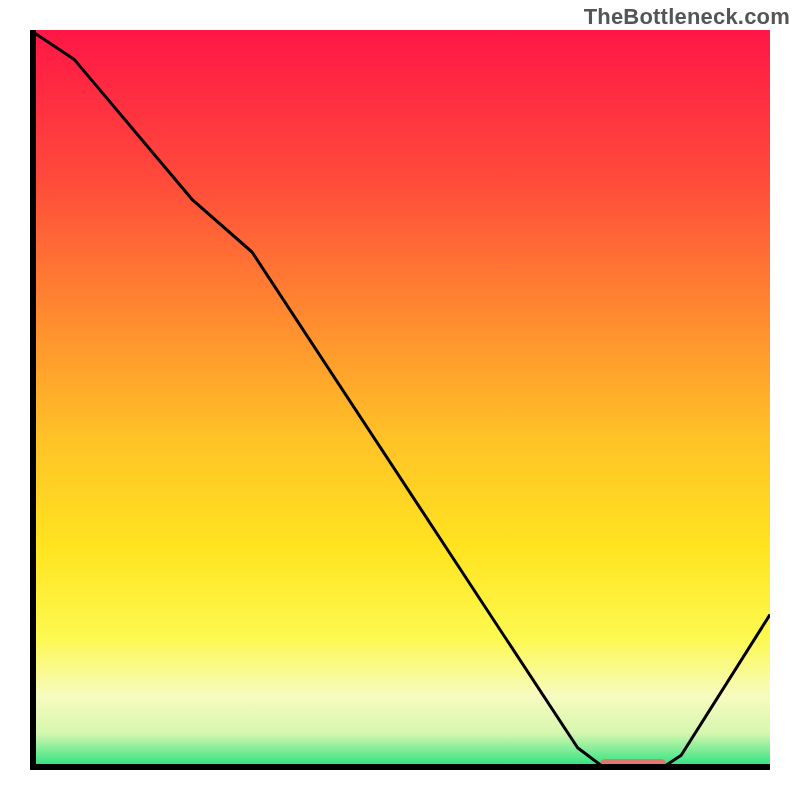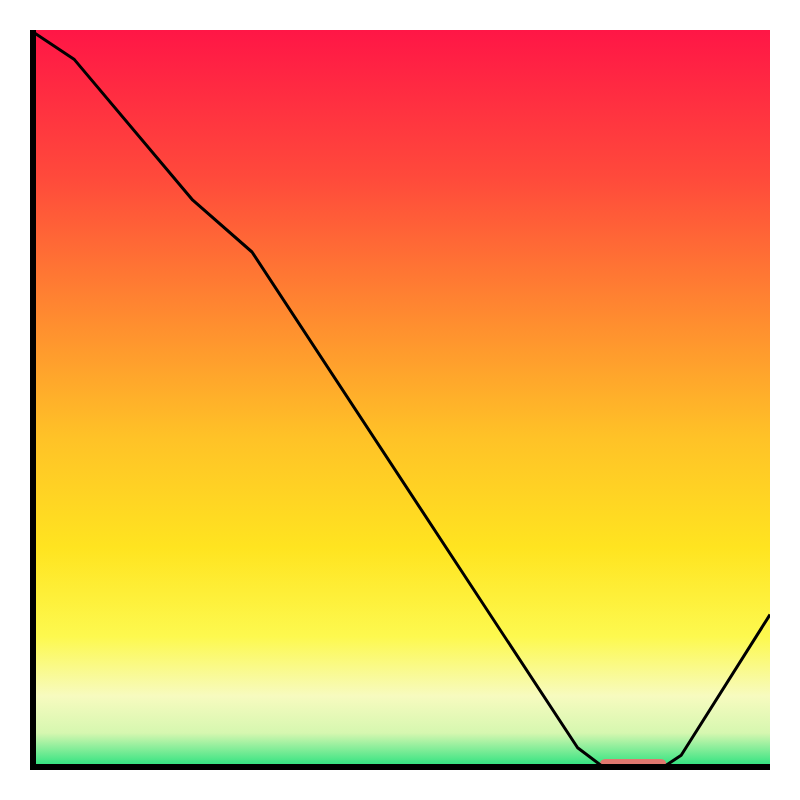--- a/index.html
+++ b/index.html
@@ -33,20 +33,21 @@
     height: 740px;
   }
   .plot svg {
     display: block;
   }
 </style>
 </head>
 <body>
 
 <div class="frame">
+  <div class="attribution">TheBottleneck.com</div>
 
   <div class="plot">
     <svg id="plot-svg" width="740" height="740" viewBox="0 0 740 740">
         <defs>
           <linearGradient id="bg-grad" x1="0" y1="0" x2="0" y2="1">
             <stop offset="0%" stop-color="#ff1646"></stop>
             <stop offset="20%" stop-color="#ff4a3b"></stop>
             <stop offset="40%" stop-color="#ff8f2f"></stop>
             <stop offset="55.00000000000001%" stop-color="#ffc227"></stop>
             <stop offset="70%" stop-color="#ffe420"></stop>

